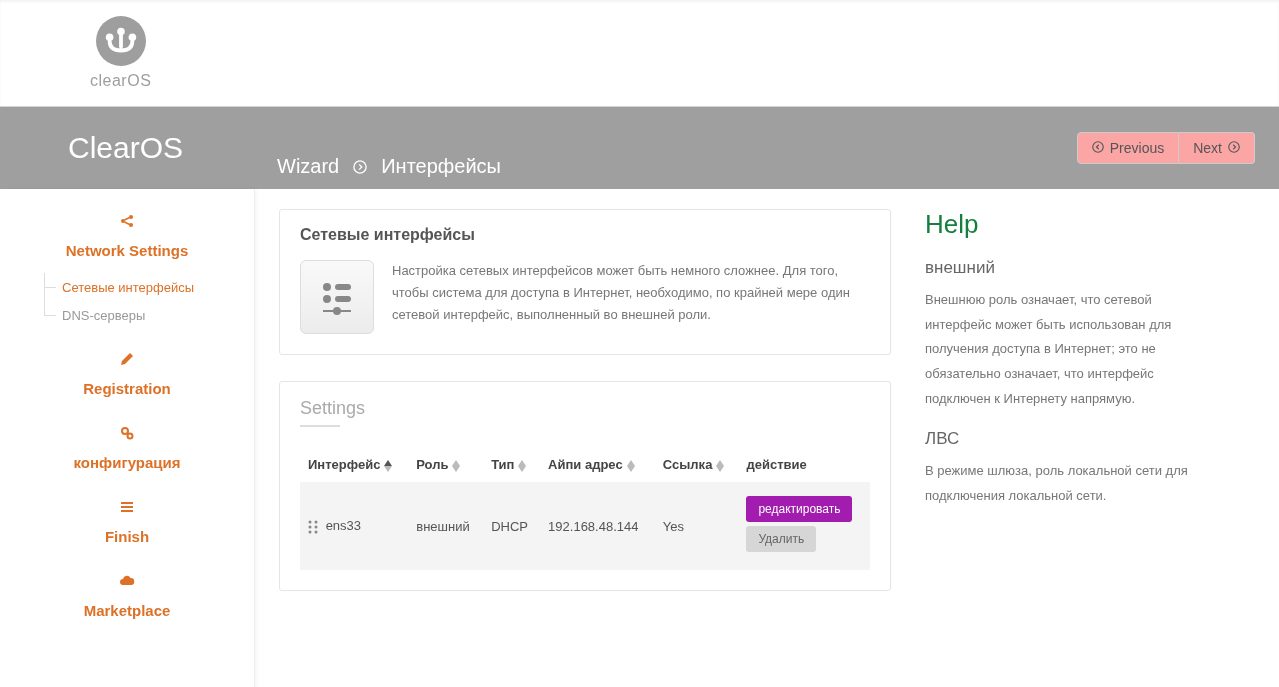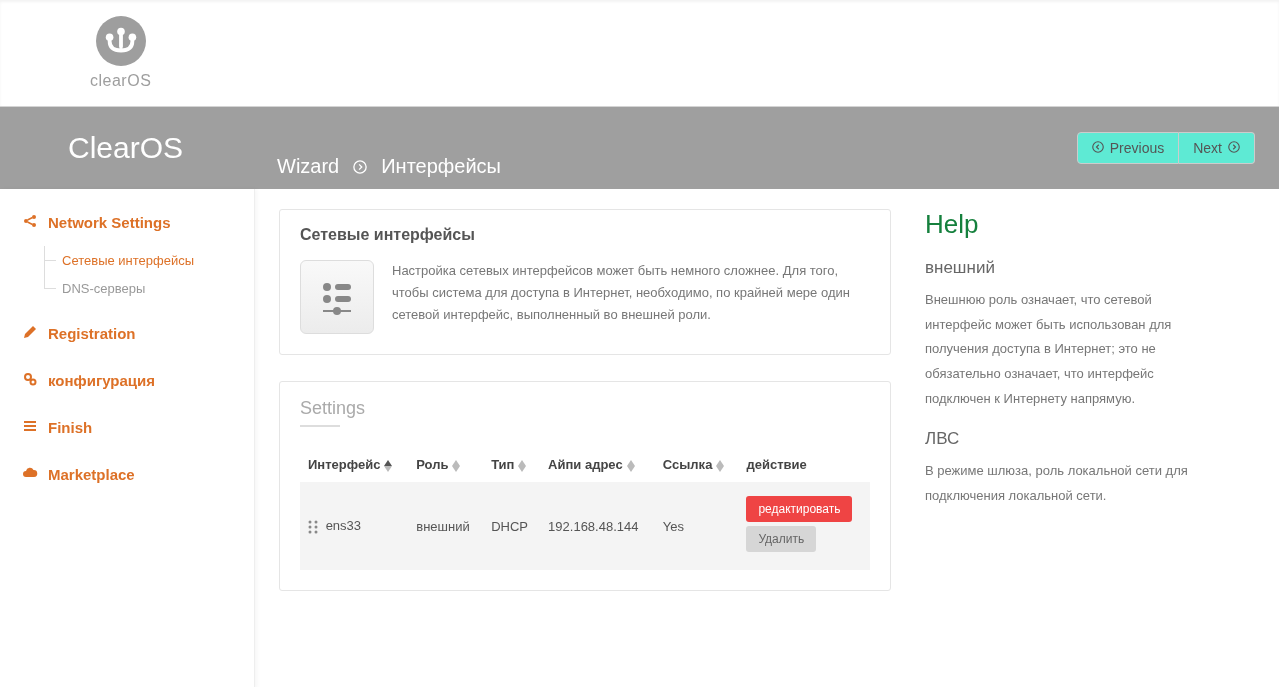--- a/index.html
+++ b/index.html
@@ -11,29 +11,29 @@
 .logo-circle { width: 50px; height: 50px; border-radius: 50%; background: #9e9e9e; display:flex; align-items:center; justify-content:center; }
 .logo-circle svg { width: 38px; height: 38px; }
 .logo-text { color: #9e9e9e; font-size: 16px; margin-top: 6px; font-weight: 300; letter-spacing: 0.5px; }
 
 .title-bar { height: 82px; background: #9f9f9f; display: flex; align-items: center; padding: 0 24px 0 68px; color: #fff; }
 .title-left { font-size: 30px; font-weight: 300; color: #fff; min-width: 195px; }
 .breadcrumb { font-size: 20px; font-weight: 300; color: #fff; display: flex; align-items: center; gap: 14px; margin-left: 14px; margin-top: 36px;}
 .breadcrumb .sep svg { width:14px; height:14px; vertical-align:middle; fill:#fff; }
 .title-spacer { flex: 1; }
 .btn-group { display: flex; }
-.btn { background: #5eead4; color: #555; border: 1px solid #ccc; padding: 7px 14px; font-size: 14px; cursor: pointer; display: flex; align-items: center; gap: 6px; }
+.btn { background: #fca5a5; color: #555; border: 1px solid #ccc; padding: 7px 14px; font-size: 14px; cursor: pointer; display: flex; align-items: center; gap: 6px; }
 .btn:first-child { border-radius: 4px 0 0 4px; }
 .btn:last-child { border-radius: 0 4px 4px 0; border-left: none; }
 .btn svg { width: 12px; height: 12px; fill: #555; }
 
 .content-area { display: flex; align-items: flex-start; }
 
 .sidebar { width: 255px; padding: 10px 0 30px 0; border-right: 1px solid #eee; box-shadow: 2px 0 4px rgba(0,0,0,0.04); min-height: 500px; }
-.side-section { padding: 14px 22px; color: #dd7127; font-weight: 700; font-size: 15px; cursor: pointer; display: flex; align-items: center; gap: 10px; }
+.side-section { padding: 14px 22px; color: #dd7127; font-weight: 700; font-size: 15px; cursor: pointer; display: flex; align-items: center; gap: 10px; flex-direction: column; }
 .side-section svg { width: 16px; height: 16px; fill: #dd7127; }
 .sub-list { list-style: none; padding: 0 0 8px 0; }
 .sub-list li { padding: 6px 10px 6px 62px; position: relative; }
 .sub-list li::before { content:""; position:absolute; left:44px; top:0; bottom:0; width:1px; background:#ddd; }
 .sub-list li:last-child::before { bottom: 50%; }
 .sub-list li::after { content:""; position:absolute; left:44px; top:50%; width:12px; height:1px; background:#ddd; }
 .sub-list a { color: #dd7127; font-size: 13px; }
 .sub-list a.muted { color: #999; }
 
 .main { flex: 1; padding: 20px 24px; max-width: 660px; }
@@ -48,21 +48,21 @@
 .settings-underline { width: 40px; height: 2px; background: #ddd; margin-bottom: 20px; }
 
 table.iface { width: 100%; border-collapse: collapse; font-size: 13px; }
 table.iface th { text-align: left; font-weight: 700; color: #444; padding: 10px 8px; vertical-align: bottom; }
 table.iface th .sort { display: inline-flex; flex-direction: column; margin-left: 4px; vertical-align: middle; }
 table.iface th .sort svg { width:8px; height:6px; fill:#bbb; }
 table.iface td { padding: 14px 8px; color: #555; }
 table.iface tbody tr { background: #f4f4f4; }
 .drag-handle svg { width:10px; height:14px; fill:#888; margin-right:4px; vertical-align:middle; }
 .btn-sm { border: none; padding: 6px 12px; font-size: 12px; border-radius: 3px; cursor: pointer; display:block; margin-bottom:4px; text-align:center; }
-.btn-edit { background: #ef4444; color: #fff; width: 106px;}
+.btn-edit { background: #a21caf; color: #fff; width: 106px;}
 .btn-del { background: #d6d6d6; color: #666; }
 
 .help { width: 310px; padding: 20px 28px 20px 10px; }
 .help h2 { font-size: 26px; color: #15803d; font-weight: 300; }
 .help h3 { font-size: 17px; color: #666; font-weight: 400; margin: 18px 0 10px 0; }
 .help p { font-size: 13px; color: #777; line-height: 1.9; }
 </style>
 </head>
 <body>
 

